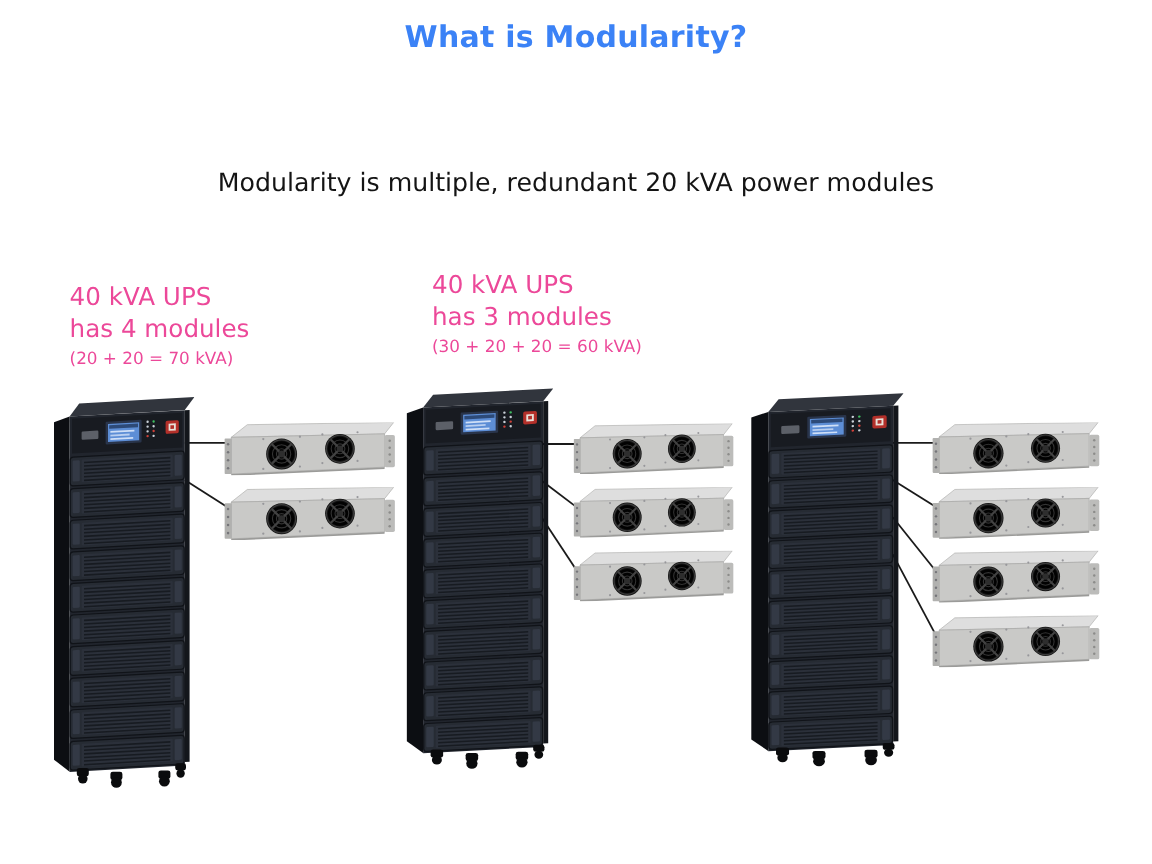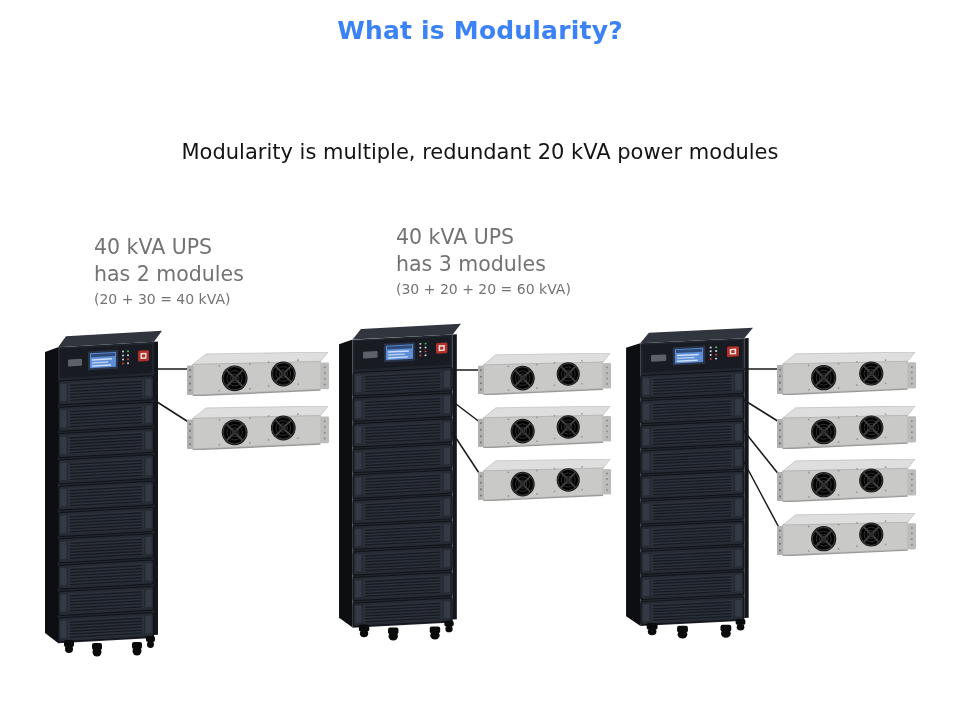--- a/index.html
+++ b/index.html
@@ -3,21 +3,21 @@
 <meta charset="utf-8">
 <style>
   html,body{margin:0;padding:0;background:#ffffff;}
   body{width:960px;height:720px;font-family:"DejaVu Sans","Liberation Sans",sans-serif;}
   .slide{position:relative;width:960px;height:720px;background:#ffffff;overflow:hidden;}
   .title{position:absolute;top:16px;left:0;width:100%;text-align:center;
          font-size:25px;font-weight:bold;color:#3b82f6;letter-spacing:.2px;}
   .subtitle{position:absolute;top:140px;left:0;width:100%;text-align:center;
          font-size:21px;color:#141414;}
   .group{position:absolute;left:0;top:0;width:960px;height:720px;pointer-events:none;}
-  .group-label{position:absolute;color:#737373;margin-left:36px;}
+  .group-label{position:absolute;color:#ec4899;}
   .group-label .h{font-size:20.5px;line-height:27px;white-space:nowrap;}
   .group-label .f{font-size:14px;line-height:18.5px;margin-top:2px;}
   svg.tower,svg.module{position:absolute;}
   #connector-lines{position:absolute;left:0;top:0;width:960px;height:720px;}
   #connector-lines line{stroke:#1a1a1a;stroke-width:1.5;}
   #defs-holder{position:absolute;width:0;height:0;overflow:hidden;}
 </style>
 </head>
 <body>
 
@@ -136,22 +136,22 @@
       <line x1="452" y1="432" x2="481" y2="476"></line>
       <line x1="744" y1="369" x2="780" y2="369"></line>
       <line x1="744" y1="400" x2="780" y2="422.5"></line>
       <line x1="744" y1="431" x2="780" y2="476"></line>
       <line x1="744" y1="462" x2="780" y2="529.5"></line>
     </svg>
 
   <div class="group">
     <div class="group-label" style="left:58px;top:234px;width:230px;">
       <div class="h">40 kVA UPS</div>
-      <div class="h">has 2 modules</div>
-      <div class="f">(20 + 30 = 40 kVA)</div>
+      <div class="h">has 4 modules</div>
+      <div class="f">(20 + 20 = 70 kVA)</div>
     </div>
     <svg class="tower" viewBox="0 0 118 332" preserveAspectRatio="none" style="left:44px;top:328px;width:118px;height:331px;">
         <use href="#tower-g"></use>
       </svg>
     <div class="module-layer">
         <svg viewBox="0 0 150 46" preserveAspectRatio="none" class="module" style="left: 187px; top: 352px; width: 143px; height: 44px;">
           <use href="#module-g"></use>
         </svg>
         <svg viewBox="0 0 150 46" preserveAspectRatio="none" class="module" style="left: 187px; top: 406px; width: 143px; height: 44px;">
           <use href="#module-g"></use>

